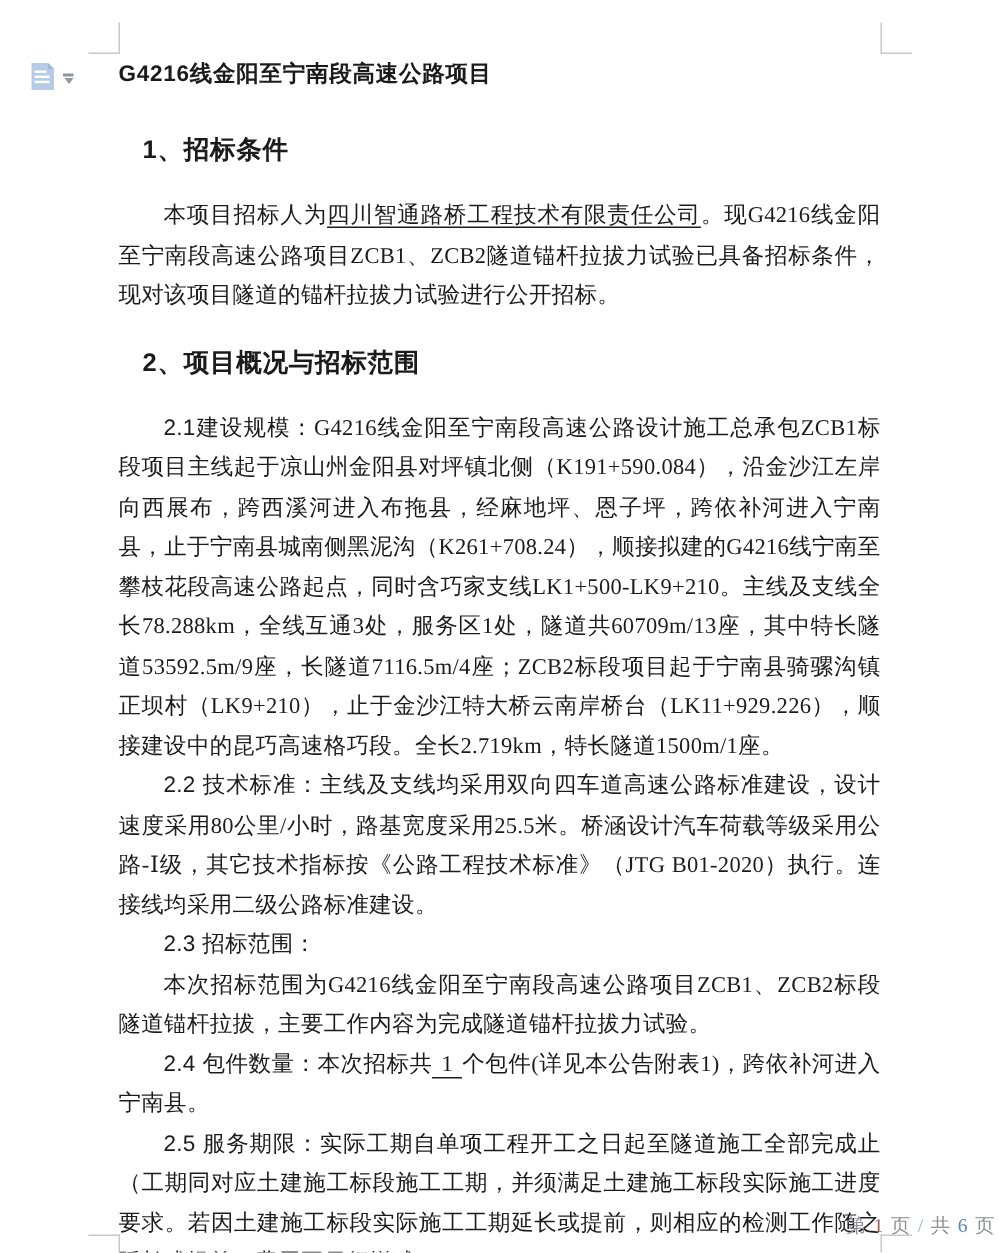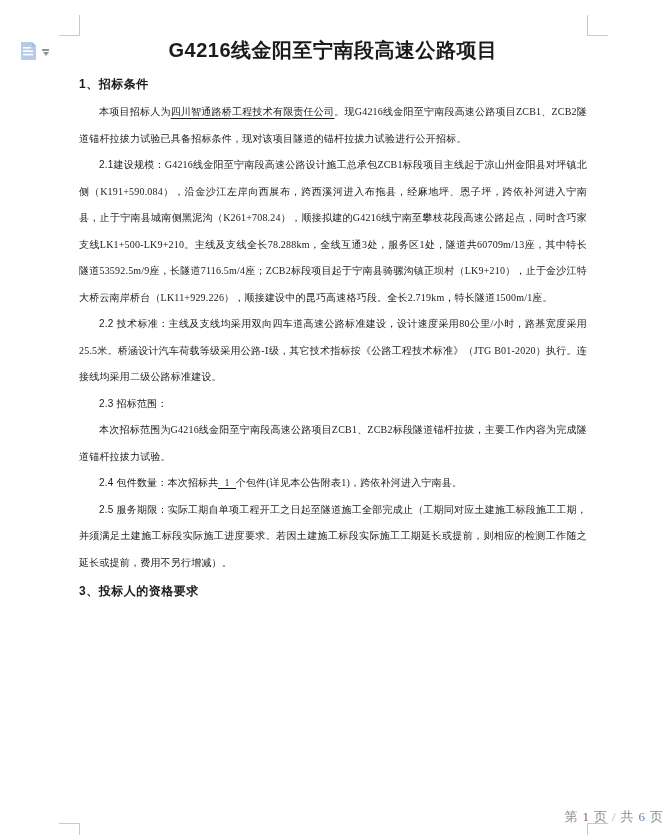--- a/index.html
+++ b/index.html
@@ -19,30 +19,30 @@
   .margin-tool{position:absolute;left:20px;top:42px;display:flex;align-items:flex-start;cursor:pointer;}
   .dd{display:inline-block;margin:7px 0 0 6px;}
   .dd .bar{display:block;width:7px;height:1.5px;background:#8f9499;margin:0 auto 1.5px auto;}
   .dd .tri{display:block;width:0;height:0;margin:0 auto;
     border-left:3.5px solid transparent;border-right:3.5px solid transparent;border-top:4px solid #8f9499;}
 
   
   .content{position:absolute;left:79px;top:31px;width:508px;}
   .doc-title{
     font-family:"Liberation Sans","DejaVu Sans",sans-serif;
-    font-weight:700;font-size:20px;line-height:38px;
-    text-align:center;letter-spacing:0.5px;margin:0;
+    font-weight:700;font-size:15px;line-height:38px;
+    text-align:left;letter-spacing:0.5px;margin:0;
   }
   .h{
     font-family:"Liberation Sans","DejaVu Sans",sans-serif;
-    font-weight:700;font-size:12px;line-height:30px;
-    margin:0;letter-spacing:0.5px;
+    font-weight:700;font-size:17px;line-height:30px;
+    margin:16px;letter-spacing:0.5px;
   }
   .body{
-    font-size:10px;line-height:26.5px;margin:0;
+    font-size:15px;line-height:26.5px;margin:0;
     text-align:justify;text-indent:2em;letter-spacing:0.2px;
   }
   .lead-label{font-weight:400;font-family:"Liberation Sans","DejaVu Sans",sans-serif;}
   .ul{text-decoration:underline;text-underline-offset:3px;}
   .unum{border-bottom:1px solid #1b1b1b;padding:0 6px;}
 
   
   .footer{
     position:absolute;left:0;right:0;top:808px;text-align:right;
     font-size:13px;color:#8a9097;letter-spacing:1px;
@@ -79,20 +79,21 @@
   </div>
 
   <div class="content">
 
     <div class="doc-title">G4216线金阳至宁南段高速公路项目</div>
 
     <div class="h">1、招标条件</div>
 
     <p class="body"><span>本项目招标人为</span><span class="ul">四川智通路桥工程技术有限责任公司</span><span>。现G4216线金阳至宁南段高速公路项目ZCB1、ZCB2隧道锚杆拉拔力试验已具备招标条件，现对该项目隧道的锚杆拉拔力试验进行公开招标。</span></p>
 
+    <div class="h">2、项目概况与招标范围</div>
 
     <p class="body"><span class="lead-label">2.1建设规模：</span><span>G4216线金阳至宁南段高速公路设计施工总承包ZCB1标段项目主线起于凉山州金阳县对坪镇北侧（K191+590.084），沿金沙江左岸向西展布，跨西溪河进入布拖县，经麻地坪、恩子坪，跨依补河进入宁南县，止于宁南县城南侧黑泥沟（K261+708.24），顺接拟建的G4216线宁南至攀枝花段高速公路起点，同时含巧家支线LK1+500-LK9+210。主线及支线全长78.288km，全线互通3处，服务区1处，隧道共60709m/13座，其中特长隧道53592.5m/9座，长隧道7116.5m/4座；ZCB2标段项目起于宁南县骑骡沟镇正坝村（LK9+210），止于金沙江特大桥云南岸桥台（LK11+929.226），顺接建设中的昆巧高速格巧段。全长2.719km，特长隧道1500m/1座。</span></p>
 
     <p class="body"><span class="lead-label">2.2 技术标准：</span><span>主线及支线均采用双向四车道高速公路标准建设，设计速度采用80公里/小时，路基宽度采用25.5米。桥涵设计汽车荷载等级采用公路-Ⅰ级，其它技术指标按《公路工程技术标准》（JTG B01-2020）执行。连接线均采用二级公路标准建设。</span></p>
 
     <p class="body"><span class="lead-label">2.3 招标范围：</span></p>
 
     <p class="body"><span>本次招标范围为G4216线金阳至宁南段高速公路项目ZCB1、ZCB2标段隧道锚杆拉拔，主要工作内容为完成隧道锚杆拉拔力试验。</span></p>
 
     <p class="body"><span class="lead-label">2.4 包件数量：</span><span>本次招标共</span><span class="unum">1</span><span>个包件(详见本公告附表1)，跨依补河进入宁南县。</span></p>

